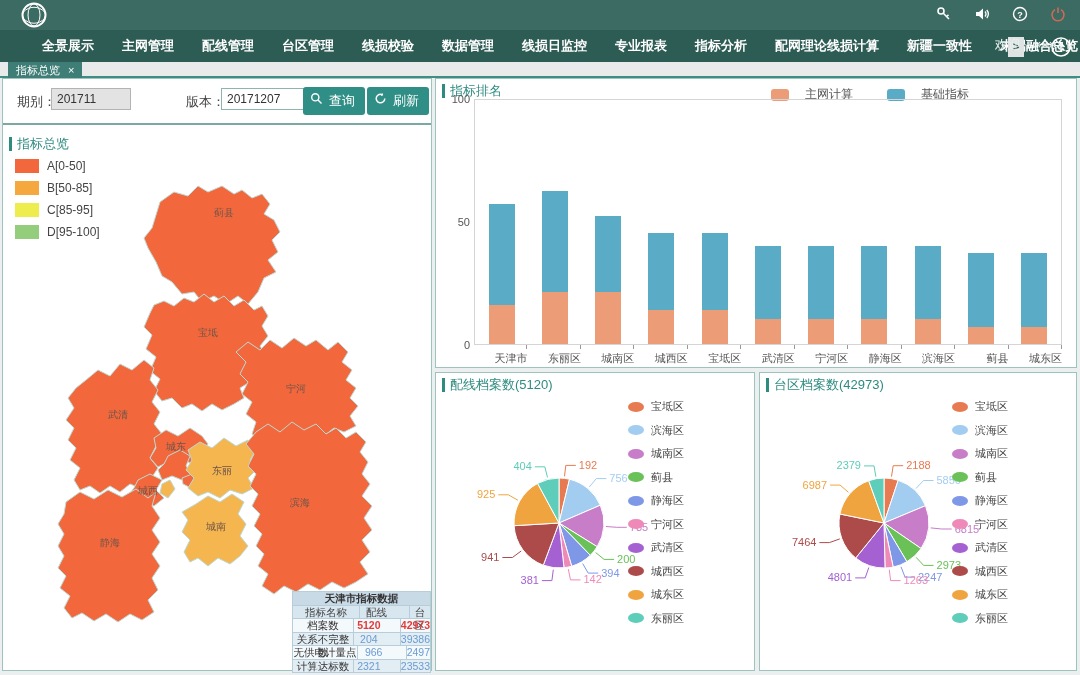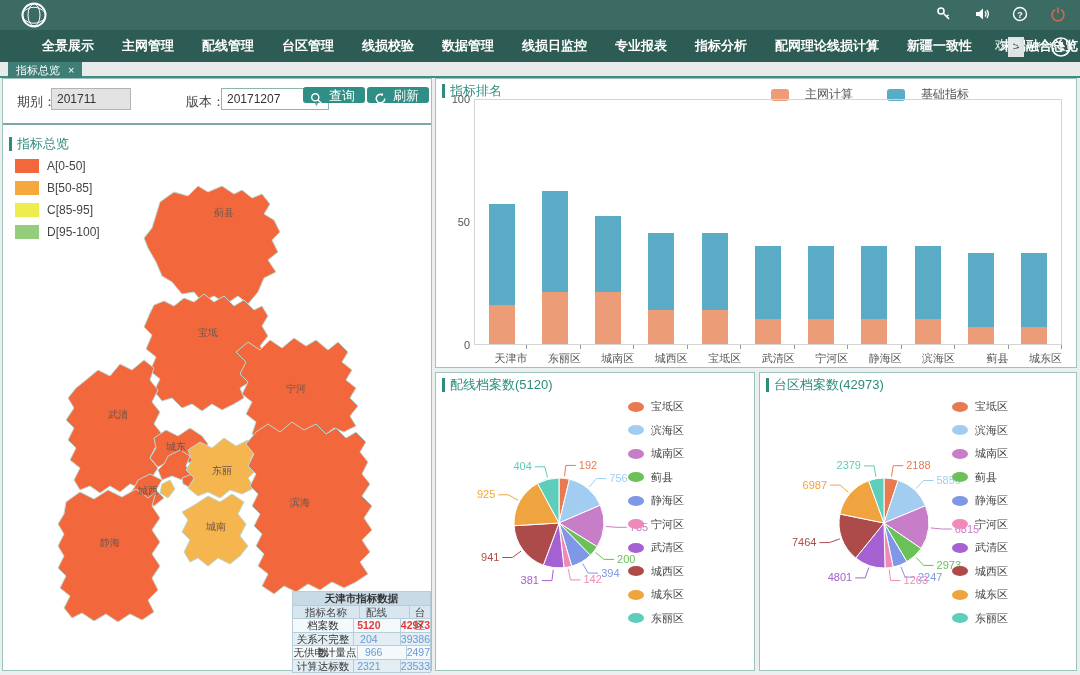--- a/index.html
+++ b/index.html
@@ -27,21 +27,21 @@
   .panel { position:absolute; background:#fff; border:1px solid #9dc3bd; }
   .sec-title { position:absolute; left:6px; top:5px; color:#2e8b80; font-size:13px; border-left:3px solid #2e8b80; padding-left:5px; line-height:14px; white-space:nowrap; }
 
   
   #left-panel { left:2px; top:78px; width:430px; height:593px; }
   #query-form { position:absolute; left:0; top:0; width:428px; height:46px; border-bottom:2px solid #7ba8a2; }
   .fld-label { position:absolute; top:14px; color:#444; font-size:13px; }
   #period-input { position:absolute; left:48px; top:9px; width:80px; height:22px; background:#e3e3e3; border:1px solid #b3b3b3; font-size:12px; color:#333; padding-left:5px; }
   #version-select { position:absolute; left:218px; top:9px; width:108px; height:22px; background:#fff; border:1px solid #8fb3ae; font-size:12px; color:#333; padding-left:5px; line-height:20px; cursor:pointer; }
   #version-select .chev { position:absolute; right:6px; top:3px; color:#7ba8a2; font-size:11px; }
-  .btn { position:absolute; top:8px; height:16px; background:#2f8e85; color:#fff; font-size:13px; border:none; border-radius:3px; padding:0 10px 0 26px; cursor:pointer; }
+  .btn { position:absolute; top:8px; height:28px; background:#2f8e85; color:#fff; font-size:13px; border:none; border-radius:3px; padding:0 10px 0 26px; cursor:pointer; }
   .btn svg { position:absolute; left:7px; top:5px; }
   #btn-search { left:300px; }
   #btn-refresh { left:364px; }
 
   .grade-leg { position:absolute; left:12px; display:flex; align-items:center; gap:8px; }
   .grade-sw { width:24px; height:14px; display:inline-block; }
   .grade-lb { font-size:12px; color:#444; }
 
   #map-svg { position:absolute; left:53px; top:105px; }
   .grade-A { fill:#f2683c; }

